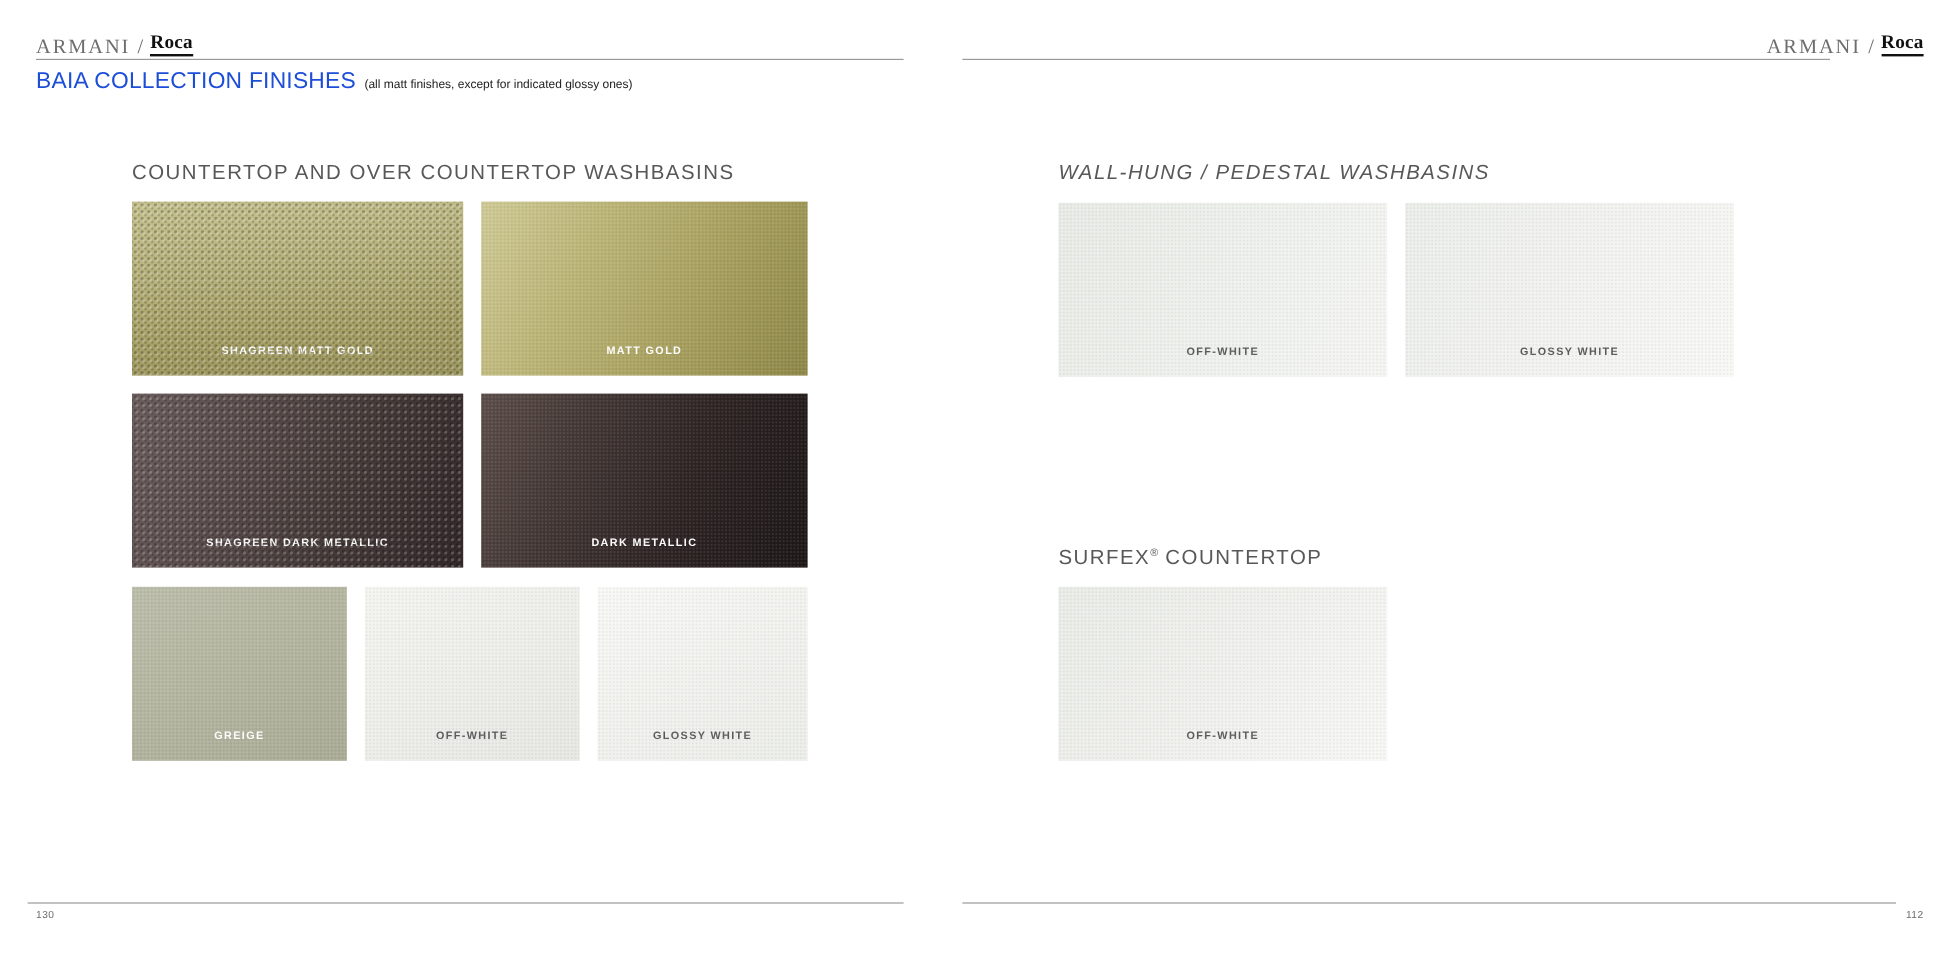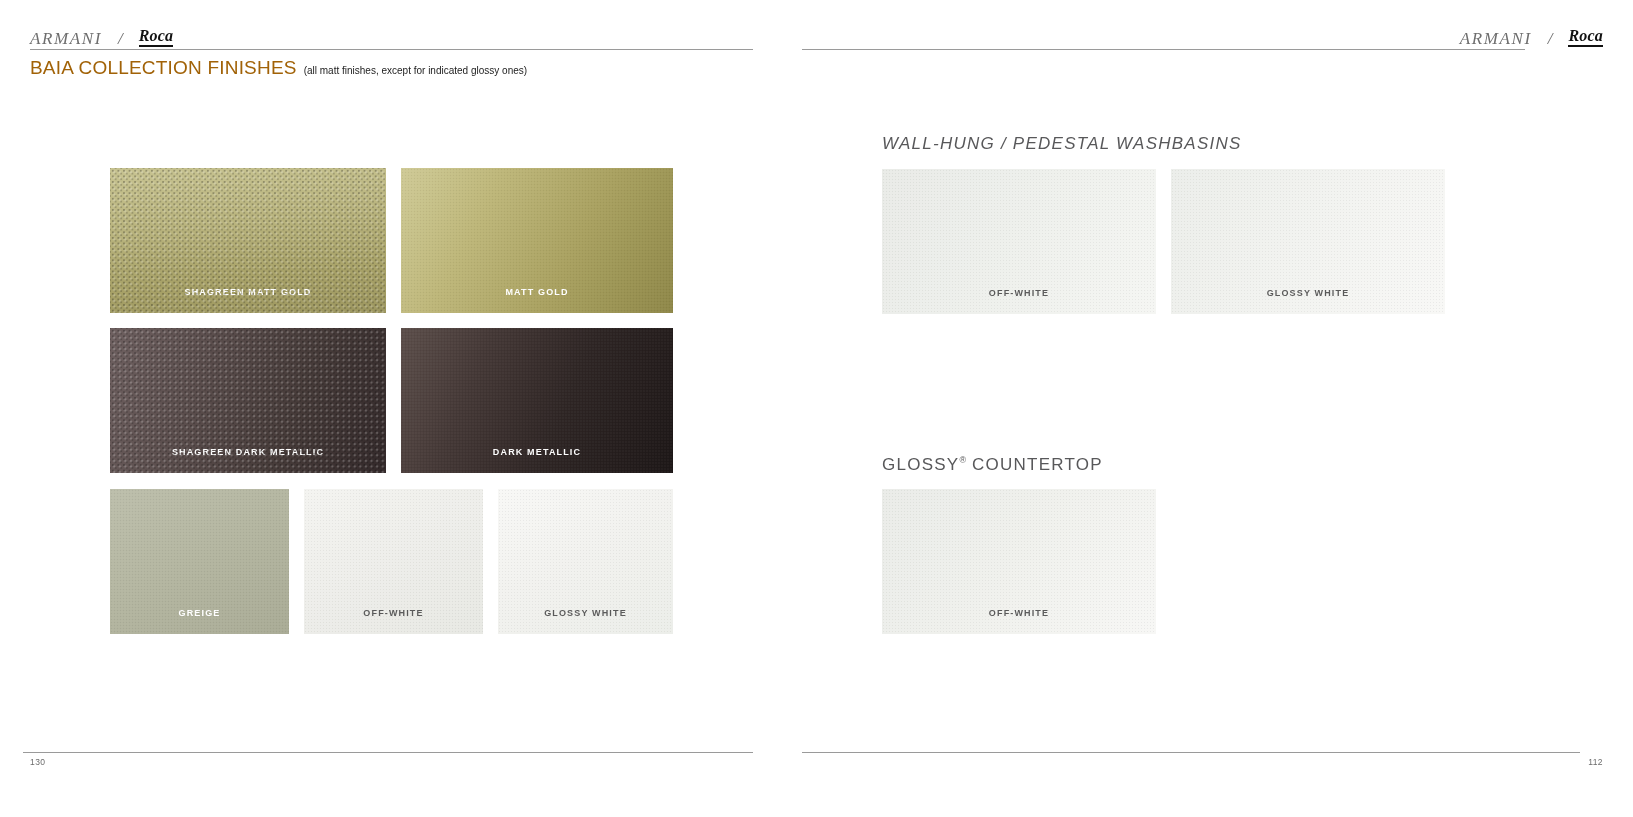--- a/index.html
+++ b/index.html
@@ -11,24 +11,23 @@
     position:relative;
   }
   .spread{position:absolute;inset:0;display:flex;}
   .page{position:relative;height:817px;box-sizing:border-box;}
   .page-left{width:800px;}
   .page-right{width:833px;}
 
   
   .runhead{
     position:absolute;
-    display:flex;align-items:flex-end;gap:16px;
+    display:flex;align-items:flex-end;gap:6px;
     font-size:17px;line-height:1;
     white-space:nowrap;
-    font-style:italic;
   }
   .rh-armani{
     font-family:"Liberation Serif",serif;
     color:#6e6e6e;
     letter-spacing:1.6px;
     font-size:17px;
   }
   .rh-slash{color:#6e6e6e;font-family:"Liberation Serif",serif;font-size:17px;}
   .rh-roca{
     font-family:"Liberation Serif",serif;
@@ -39,21 +38,21 @@
   }
   .rule{position:absolute;height:1px;background:#9a9a9a;}
 
   
   .title-wrap{
     position:absolute;
     white-space:nowrap;
     display:flex;align-items:baseline;gap:7px;
   }
   .title-main{
-    font-size:19px;color:#a16207;
+    font-size:19px;color:#1d4ed8;
     letter-spacing:.2px;
     font-family:"Liberation Sans",sans-serif;
   }
   .title-sub{
     font-size:10px;color:#222;
     letter-spacing:0px;
   }
 
   
   .section-head{
@@ -139,20 +138,21 @@
       <span class="rh-slash">/</span>
       <span class="rh-roca">Roca</span>
     </div>
     <div class="rule" style="left:30px;top:49px;width:723px;"></div>
 
     <div class="title-wrap" style="left:30px;top:57px;">
       <span class="title-main">BAIA COLLECTION FINISHES</span>
       <span class="title-sub">(all matt finishes, except for indicated glossy ones)</span>
     </div>
 
+    <div class="section-head" style="left:110px;top:134px;">COUNTERTOP AND OVER COUNTERTOP WASHBASINS</div>
 
     <div class="swatch shagreen" style="left:110px;top:168px;width:276px;height:145px;
          background:linear-gradient(175deg,#c8c492 0%,#b9b47e 38%,#a8a268 72%,#9d9760 100%);">
       <div class="label label-light">SHAGREEN MATT GOLD</div>
     </div>
 
     <div class="swatch grain" style="left:401px;top:168px;width:272px;height:145px;
          background:linear-gradient(118deg,#cfca96 0%,#bdb679 30%,#a9a160 62%,#8e8748 100%);">
       <div class="label label-light">MATT GOLD</div>
     </div>
@@ -200,21 +200,21 @@
     <div class="swatch grain" style="left:82px;top:169px;width:274px;height:145px;
          background:linear-gradient(120deg,#e9ebe7 0%,#eef0ec 45%,#f5f6f3 100%);">
       <div class="label label-dark">OFF-WHITE</div>
     </div>
 
     <div class="swatch grain" style="left:371px;top:169px;width:274px;height:145px;
          background:linear-gradient(120deg,#eceeea 0%,#f2f3f0 48%,#f8f8f6 100%);">
       <div class="label label-dark">GLOSSY WHITE</div>
     </div>
 
-    <div class="section-head" style="left:82px;top:455px;"><span>GLOSSY</span><sup>®</sup><span> COUNTERTOP</span></div>
+    <div class="section-head" style="left:82px;top:455px;"><span>SURFEX</span><sup>®</sup><span> COUNTERTOP</span></div>
 
     <div class="swatch grain" style="left:82px;top:489px;width:274px;height:145px;
          background:linear-gradient(125deg,#eaece8 0%,#f0f1ed 48%,#f7f7f5 100%);">
       <div class="label label-dark">OFF-WHITE</div>
     </div>
 
     <div class="foot-rule" style="left:2px;top:752px;width:778px;"></div>
     <div class="folio" style="right:30px;top:757px;">112</div>
   </div>
 

